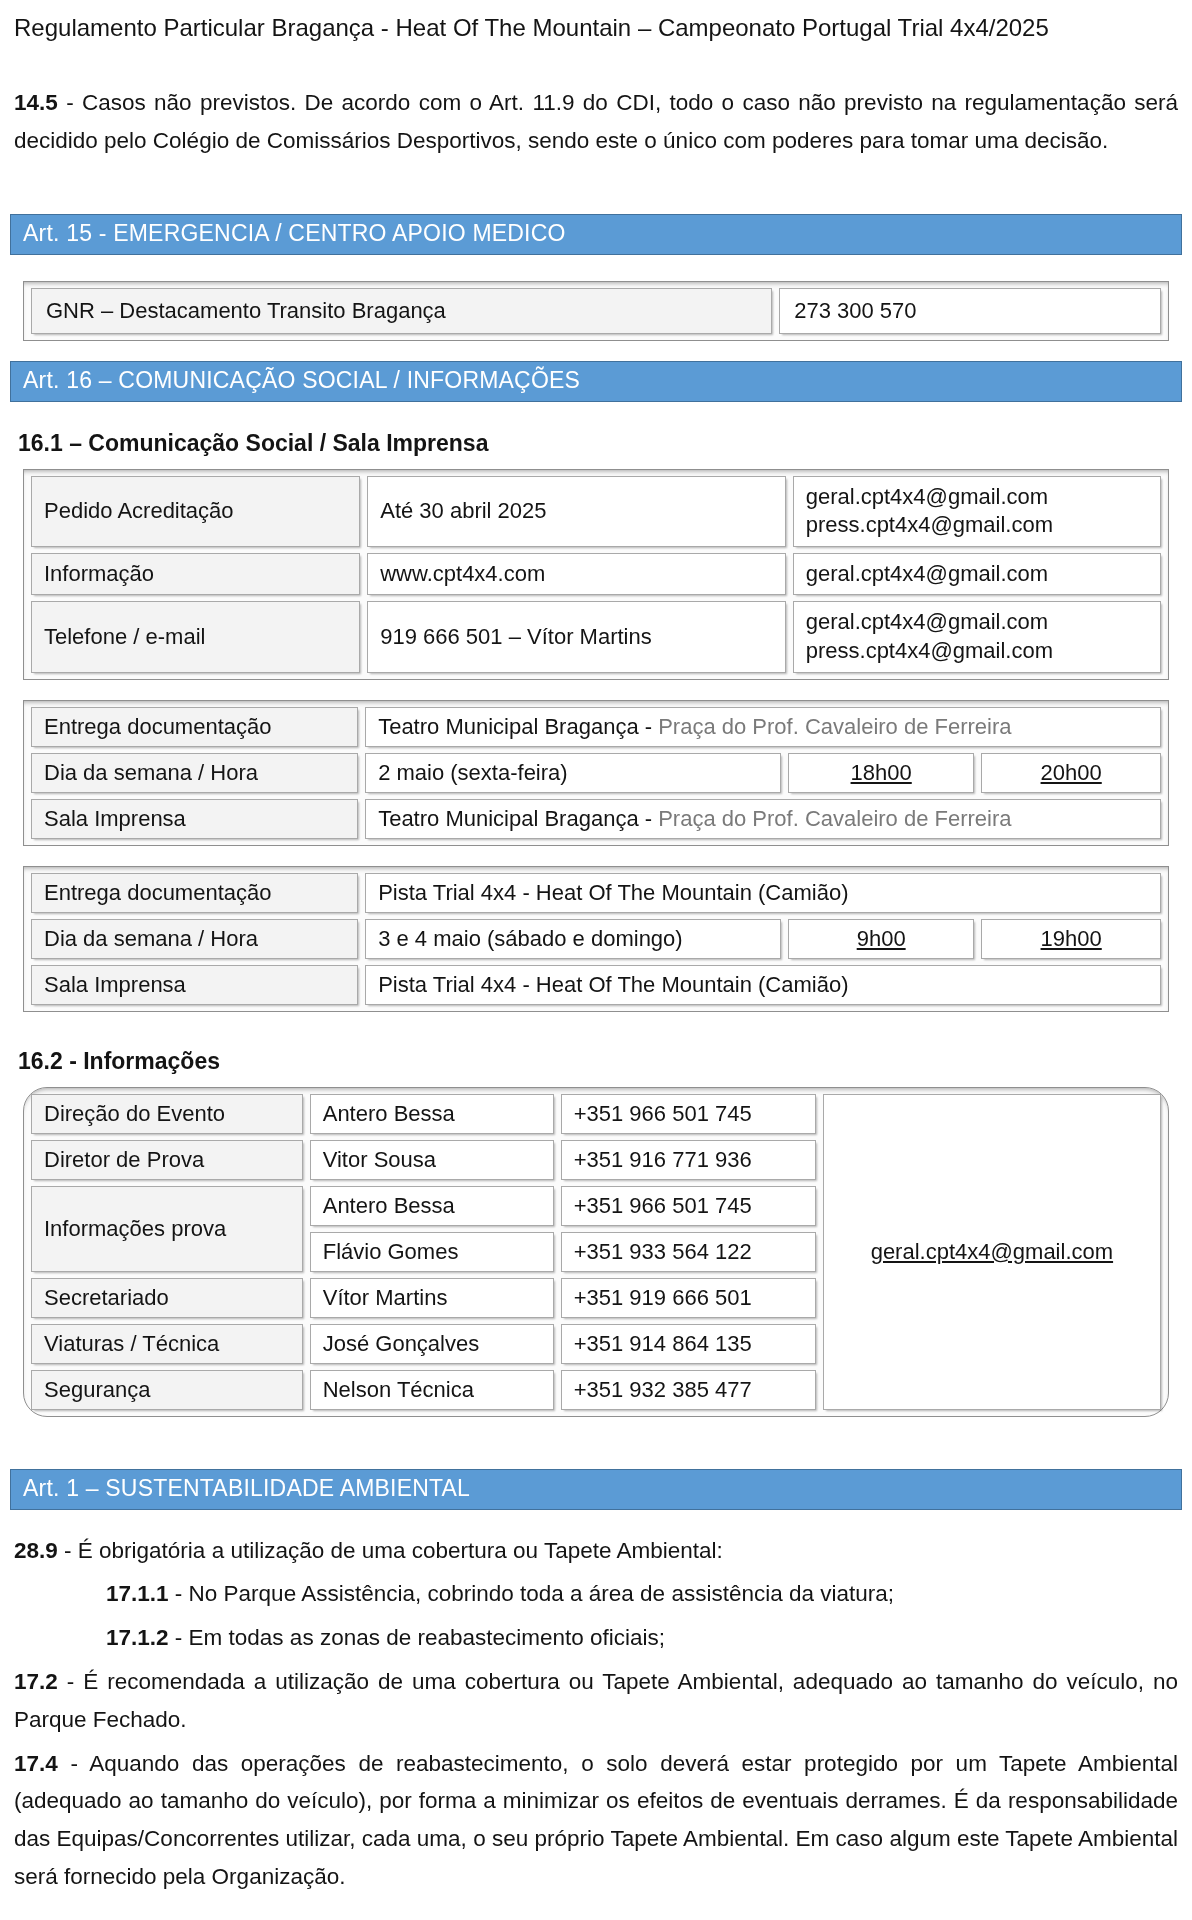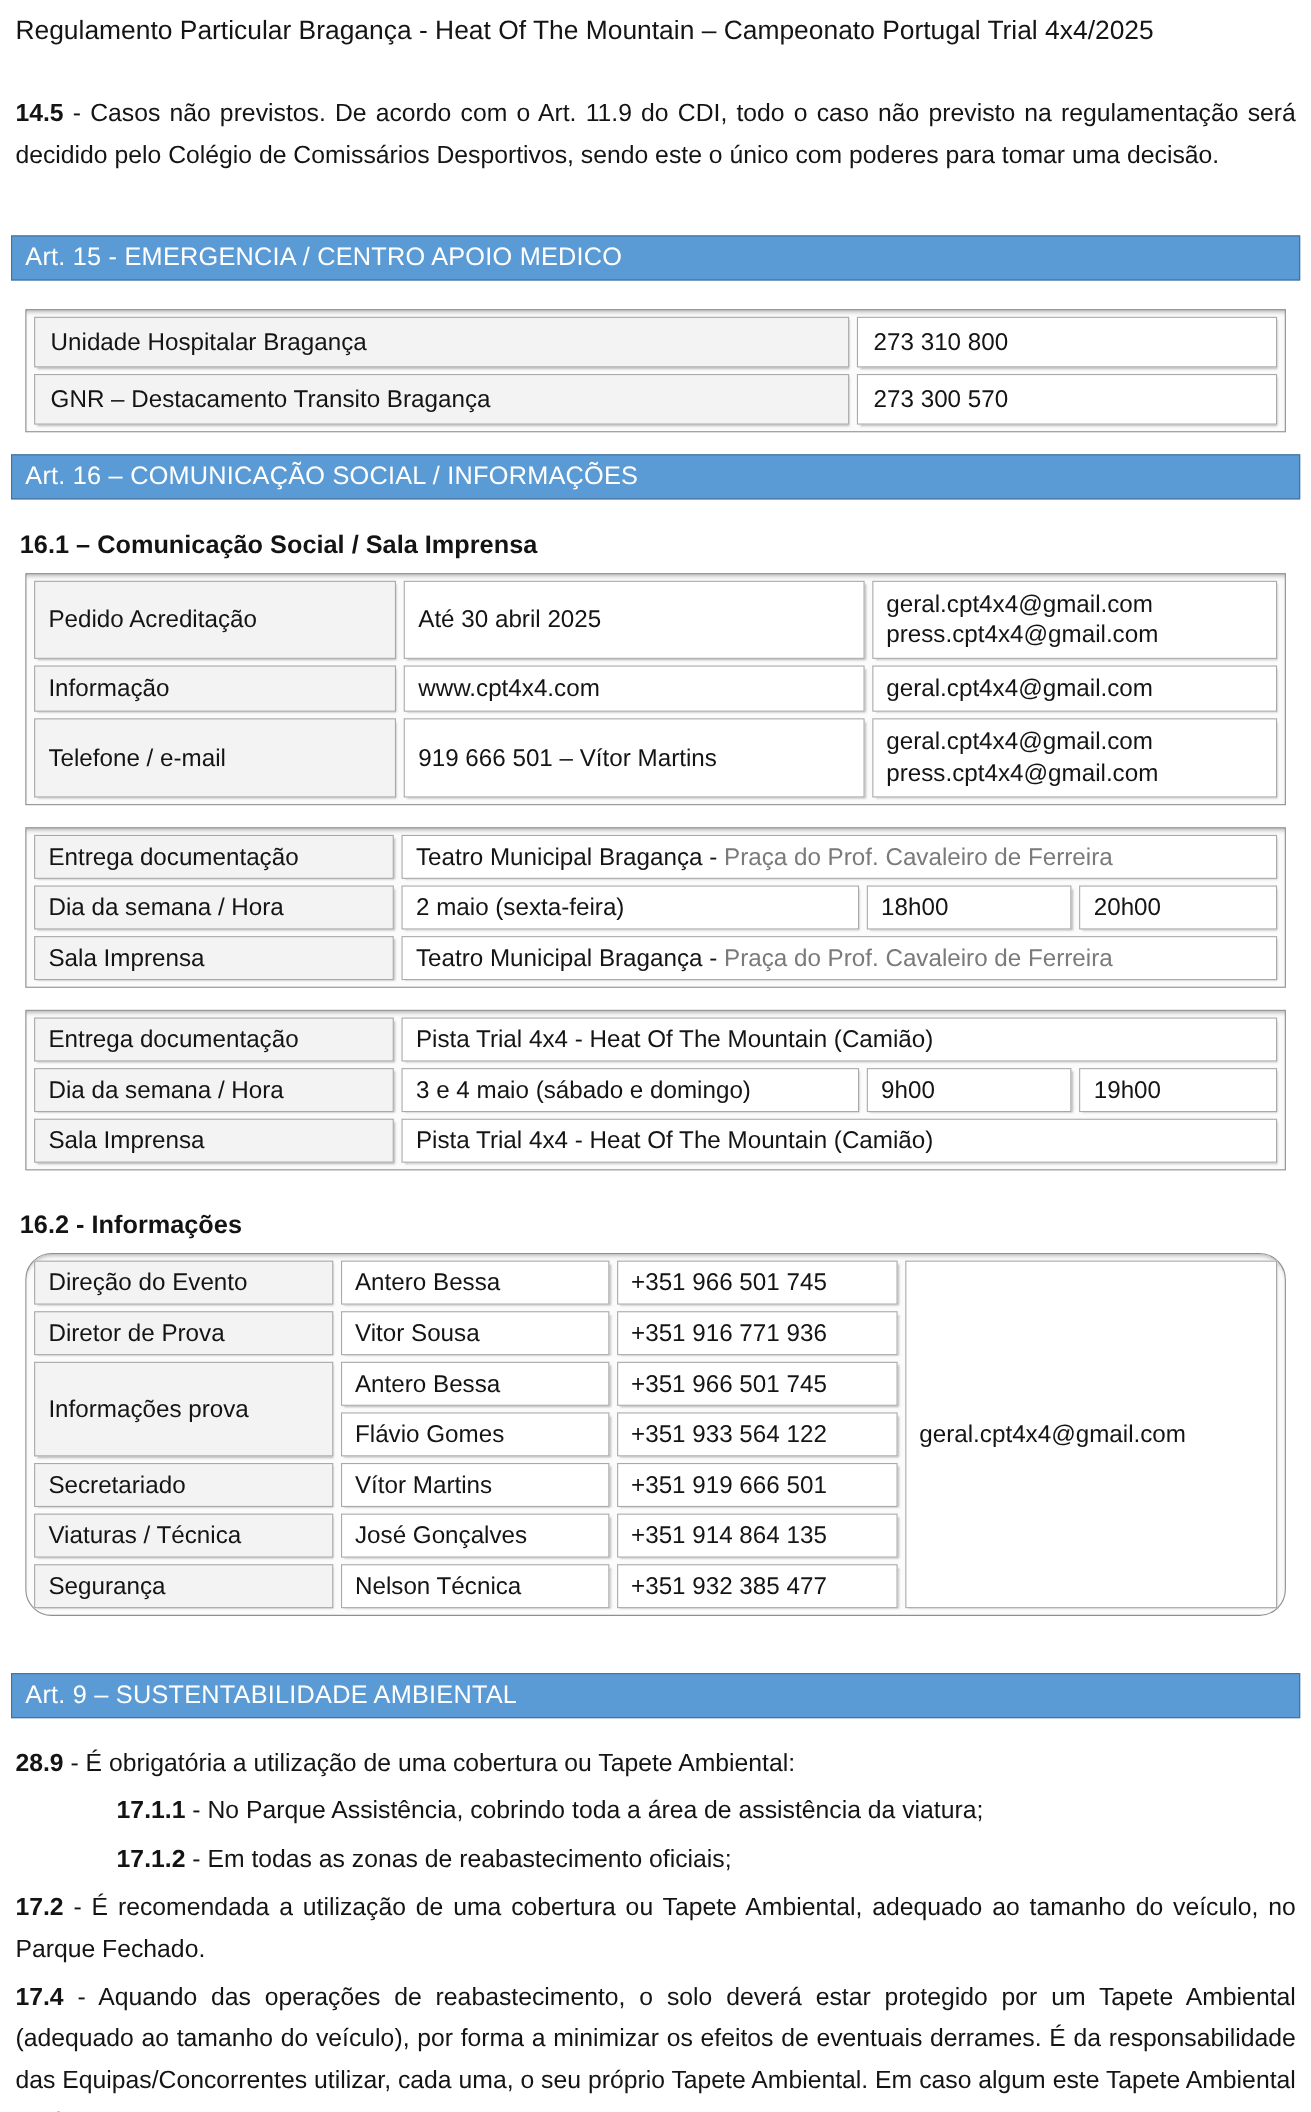--- a/index.html
+++ b/index.html
@@ -80,21 +80,21 @@
     background: var(--value-bg);
     padding: 6px 12px;
     font-size: 22px;
     color: var(--text);
     vertical-align: middle;
     box-shadow: 2px 2px 2px -1px rgba(0,0,0,0.28);
     overflow: hidden;
   }
   .tbl td.lbl { background: var(--label-bg); }
   .t-emergency td { padding: 9px 14px; }
-  .ctr { text-align: left; }
+  .ctr { text-align: center; text-decoration: underline; }
   .pre { white-space: pre-line; line-height: 1.3; }
   .venue-sub { color: var(--muted); }
   .indent { padding-left: 96px; }
   .p17 { margin-top: 6px; }
   .p17-first { margin-top: 22px; }
 </style>
 </head>
 <body>
 
 <div>
@@ -105,24 +105,20 @@
 
   <div class="art-bar bar-15">Art. 15 - EMERGENCIA / CENTRO APOIO MEDICO</div>
 
   <div class="tbl t-emergency">
     <table>
       <colgroup>
           <col style="width:66%">
           <col style="width:34%">
         </colgroup>
       <tbody>
-          <tr>
-        <td class="lbl">Unidade Hospitalar Bragança</td>
-        <td>273 310 800</td>
-      </tr>
       <tr>
         <td class="lbl">GNR – Destacamento Transito Bragança</td>
         <td>273 300 570</td>
       </tr>
     </tbody>
       </table>
   </div>
 
   <div class="art-bar bar-16">Art. 16 – COMUNICAÇÃO SOCIAL / INFORMAÇÕES</div>
 
@@ -254,21 +250,21 @@
       </tr>
       <tr>
         <td class="lbl">Segurança</td>
         <td>Nelson Técnica</td>
         <td>+351 932 385 477</td>
       </tr>
     </tbody>
       </table>
   </div>
 
-  <div class="art-bar bar-17">Art. 9 – SUSTENTABILIDADE AMBIENTAL</div>
+  <div class="art-bar bar-17">Art. 1 – SUSTENTABILIDADE AMBIENTAL</div>
 
   <p class="para p17 p17-first"><b>28.9</b> <span>- É obrigatória a utilização de uma cobertura ou Tapete Ambiental:</span></p>
   <p class="para p17 indent"><b>17.1.1</b> <span>- No Parque Assistência, cobrindo toda a área de assistência da viatura;</span></p>
   <p class="para p17 indent"><b>17.1.2</b> <span>- Em todas as zonas de reabastecimento oficiais;</span></p>
   <p class="para p17"><b>17.2</b> <span>- É recomendada a utilização de uma cobertura ou Tapete Ambiental, adequado ao tamanho do veículo, no Parque Fechado.</span></p>
   <p class="para p17"><b>17.4</b> <span>- Aquando das operações de reabastecimento, o solo deverá estar protegido por um Tapete Ambiental (adequado ao tamanho do veículo), por forma a minimizar os efeitos de eventuais derrames. É da responsabilidade das Equipas/Concorrentes utilizar, cada uma, o seu próprio Tapete Ambiental. Em caso algum este Tapete Ambiental será fornecido pela Organização.</span></p>
 
 </div>
 
 </body></html>

